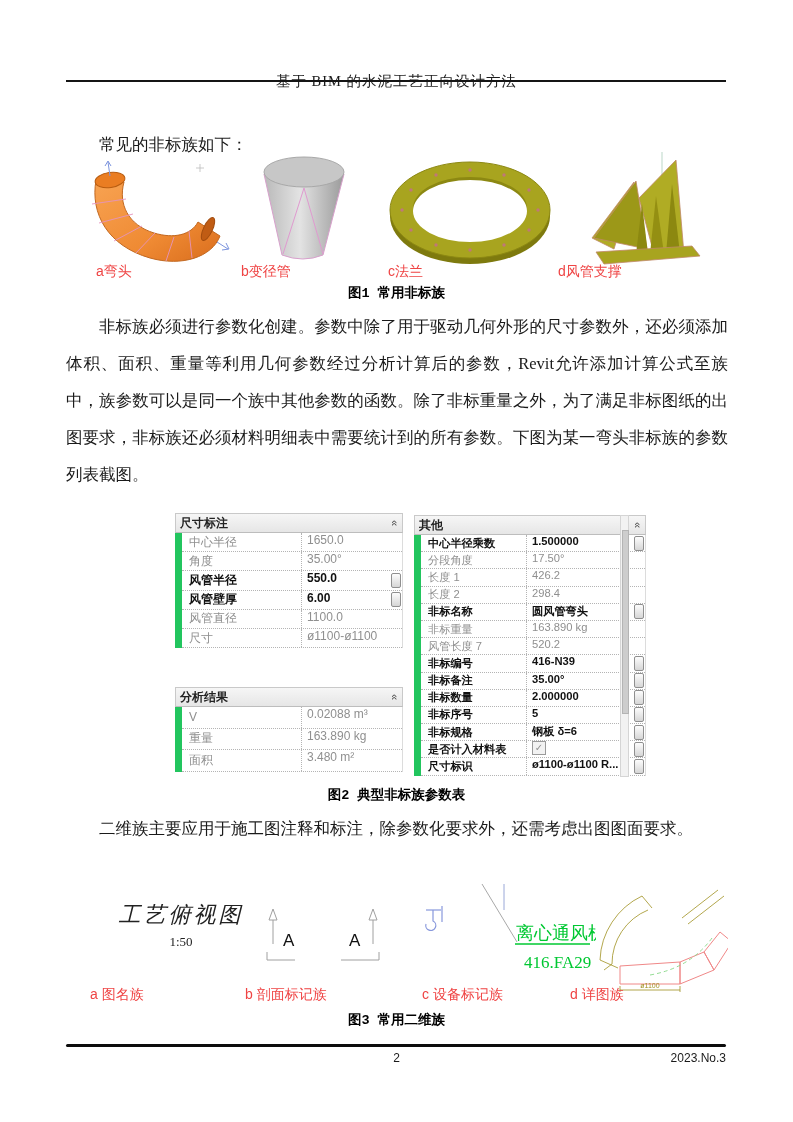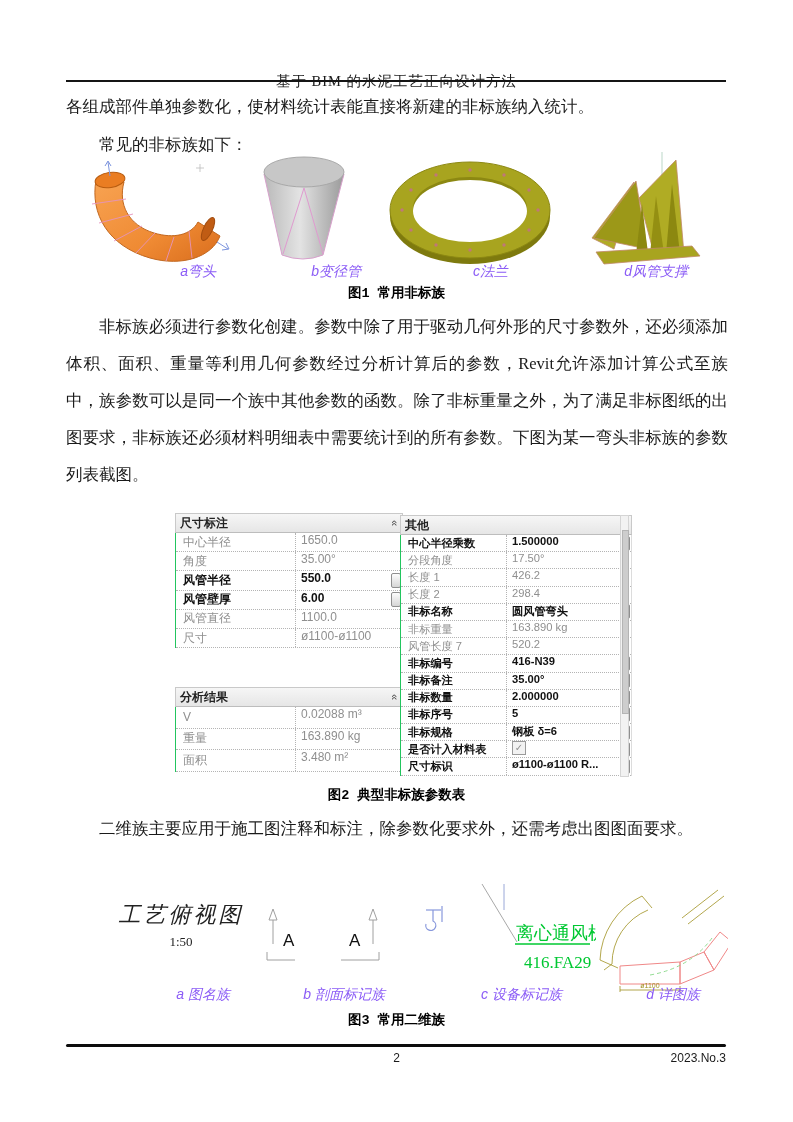--- a/index.html
+++ b/index.html
@@ -9,31 +9,31 @@
 
   
   .hdr-title{top:72px;left:0;width:100%;text-align:center;font-size:14.5px;letter-spacing:1px;}
   .hdr-rule{top:80px;left:66px;width:660px;height:2px;background:#151515;}
 
   
   .para{left:66px;width:662px;font-size:16.5px;line-height:37px;text-align:justify;}
   .indent{text-indent:2em;}
 
   
-  .sublabel{font-family:"Liberation Sans",sans-serif;font-size:14px;text-align:right;color:#8b5cf6;font-style:italic;}
+  .sublabel{font-family:"Liberation Sans",sans-serif;font-size:14px;text-align:left;color:#ef4444;}
   .caption{left:0;width:100%;text-align:center;font-family:Liberation Mono, monospace;
            font-weight:bold;font-size:13.5px;color:#000;}
 
   
   .panel{position:absolute;font-family:"Liberation Sans",sans-serif;background:#fff;}
   .phead{display:flex;align-items:center;height:20px;background:linear-gradient(#f6f6f6,#e6e6e6);
          border:1px solid #c9c9c9;border-bottom:1px solid #bdbdbd;box-sizing:border-box;
          font-size:12px;font-weight:bold;color:#222;padding:4px 4px;}
   .phead .chev{margin-left:auto;font-size:11px;color:#444;transform:rotate(90deg);font-weight:normal;}
-  .prows{border-left:1px solid #22c55e;border-right:1px solid #dcdcdc;}
+  .prows{border-left:7px solid #22c55e;border-right:1px solid #dcdcdc;}
   .prow{display:flex;align-items:center;border-bottom:1px dotted #b4b4b4;box-sizing:border-box;}
   .panel-a .prow,.panel-b .prow{height:19.2px;font-size:12px;}
   .panel-b .prow{height:21.5px;}
   .panel-c .prow{height:17.2px;font-size:11.2px;}
   .plabel{padding-left:7px;width:112px;flex:0 0 auto;white-space:nowrap;overflow:hidden;}
   .panel-c .plabel{width:98px;}
   .pval{flex:1 1 auto;border-left:1px dotted #b4b4b4;padding-left:5px;align-self:stretch;
         display:flex;align-items:flex-start;white-space:nowrap;overflow:hidden;}
   .pbtn{flex:0 0 13px;height:100%;display:flex;align-items:center;justify-content:center;}
   .pbtn::before{content:"";display:none;width:8px;height:13px;border:1px solid #8f8f8f;border-radius:2px;
@@ -57,21 +57,20 @@
   .ftr-issue{top:1051px;left:600px;width:126px;text-align:right;font-family:"Liberation Sans",sans-serif;font-size:12px;}
 </style>
 </head>
 <body>
 
 <div class="page">
 
   <div class="abs hdr-title">基于 BIM 的水泥工艺正向设计方法</div>
   <div class="abs hdr-rule"></div>
 
-  <div class="abs para" style="top:88px;">各组成部件单独参数化，使材料统计表能直接将新建的非标族纳入统计。</div>
   <div class="abs para indent" style="top:126px;">常见的非标族如下：</div>
 
   <div class="abs" style="top:150px;left:66px;width:662px;height:132px;">
 
     <svg class="abs" style="left:12px;top:2px;" width="168" height="118" viewBox="0 0 168 118">
       <defs>
         <linearGradient id="gOr" x1="0" y1="0" x2="1" y2="1">
           <stop offset="0" stop-color="#f8a352"></stop>
             <stop offset="0.6" stop-color="#ef8a33"></stop>
             <stop offset="1" stop-color="#d96d1d"></stop>
@@ -228,21 +227,21 @@
           <div class="prow readonly">
           <span class="plabel">面积</span>
           <span class="pval">
               <span class="pval-text">3.480 m²</span>
             </span>
           <span class="pbtn"></span>
         </div>
         </div>
     </div>
 
-    <div class="panel panel-c" style="left:334px;top:10px;width:232px;">
+    <div class="panel panel-c" style="left:348px;top:10px;width:232px;">
       <div class="phead">
         <span>其他</span>
         <span class="chev">«</span>
       </div>
       <div class="prows">
 
       <div class="prow editable">
           <span class="plabel">中心半径乘数</span>
           <span class="pval">
               <span class="pval-text">1.500000</span>

